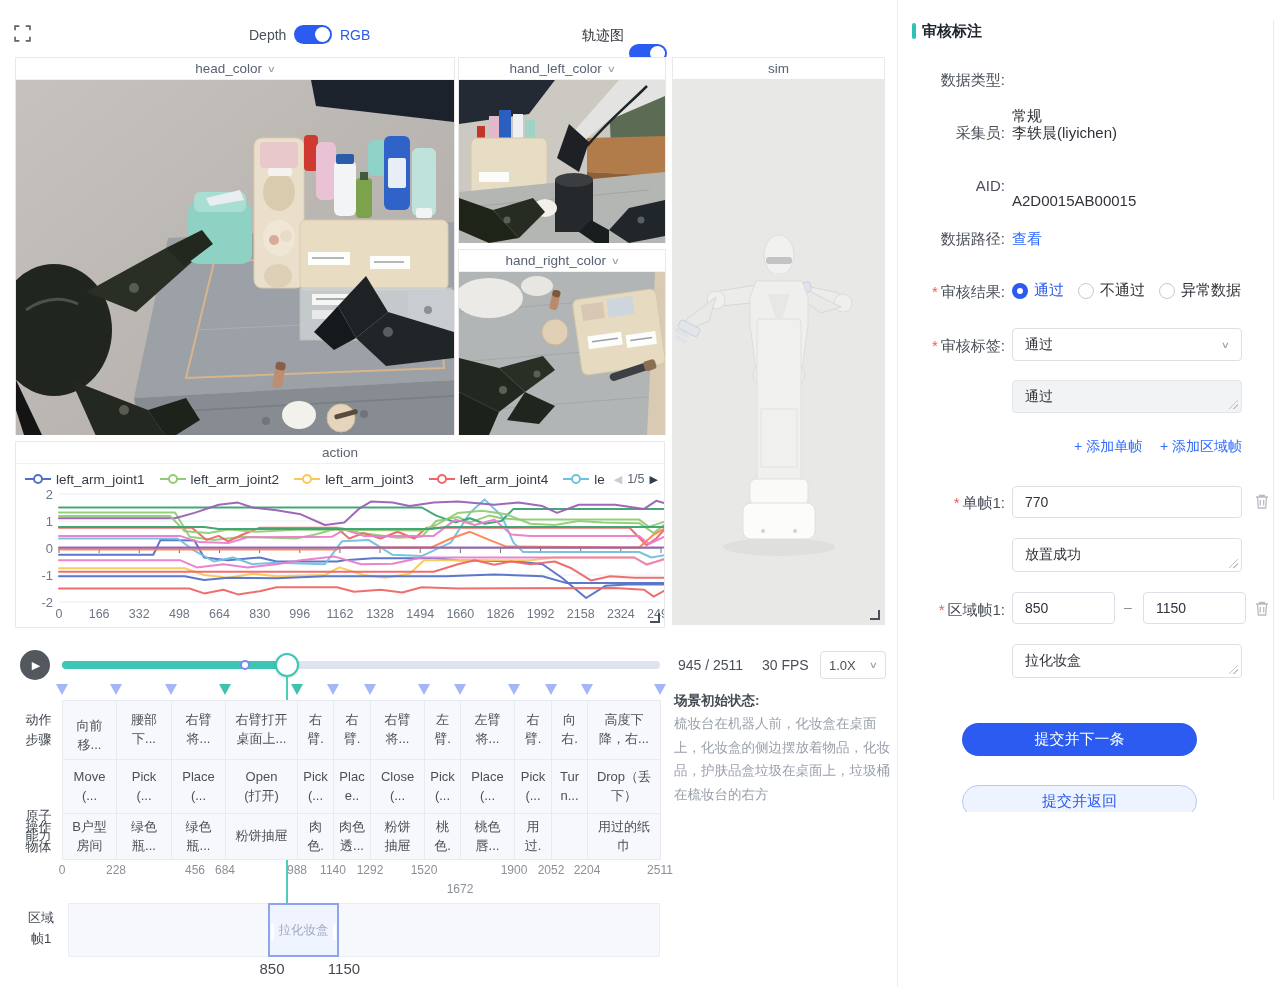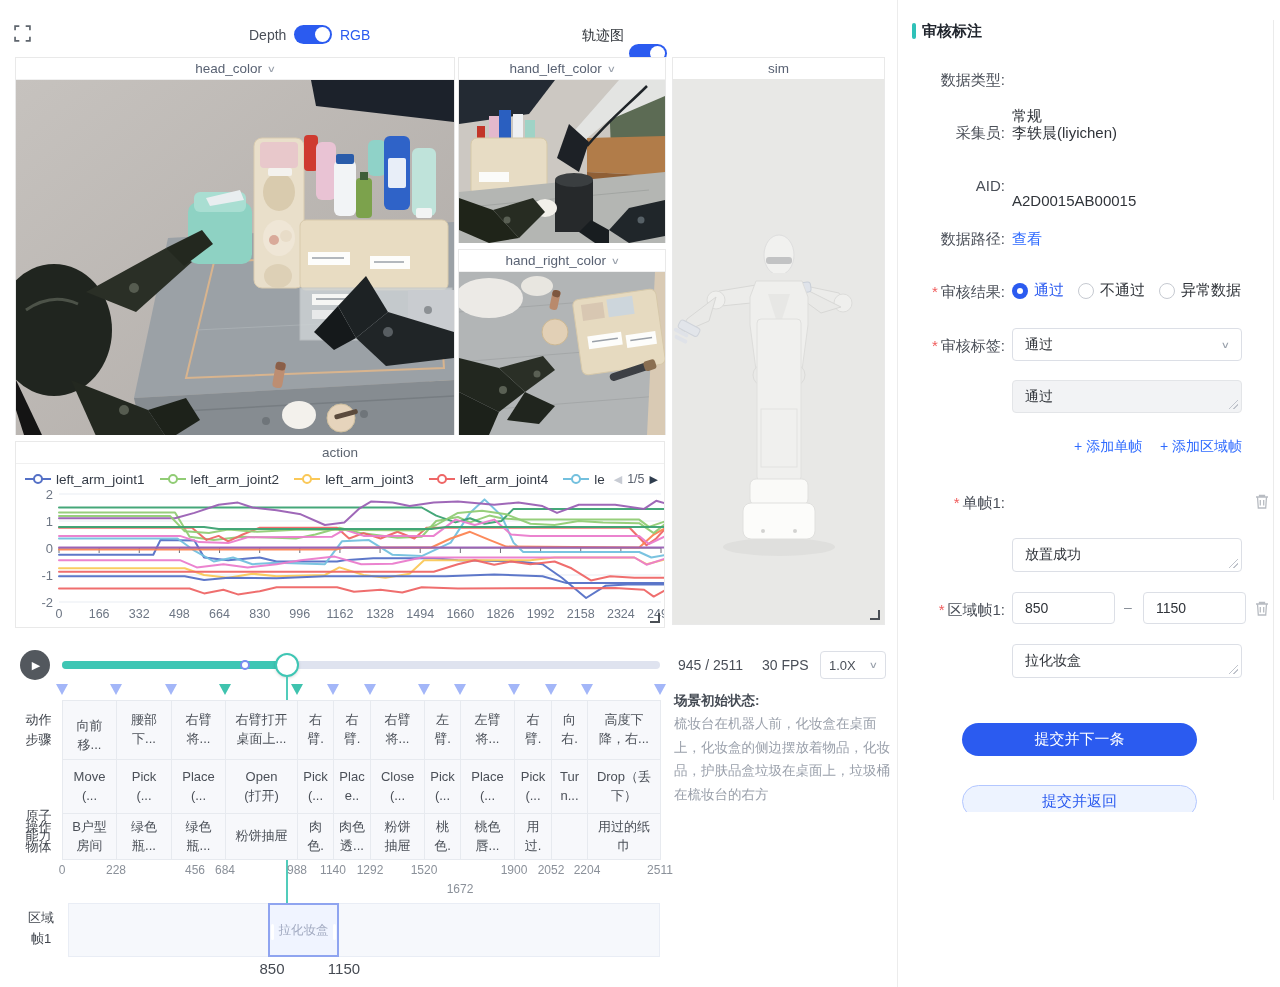--- a/index.html
+++ b/index.html
@@ -550,20 +550,23 @@
 
     <div style="position:absolute;left:114px;top:438px;width:230px;text-align:right;font-size:14px">
       <span class="link"><span>+ </span><span>添加单帧</span></span>
       <span style="display:inline-block;width:10px"></span>
       <span class="link"><span>+ </span><span>添加区域帧</span></span>
     </div>
 
     <div class="rlabel" style="top:494px">
       <span class="req">*</span><span>单帧1:</span>
     </div>
+    <div class="ipt" style="left:114px;top:486px;width:230px;height:32px">
+      <span>770</span>
+    </div>
     <svg class="trash" style="left:356px;top:493px" width="16" height="17" viewBox="0 0 16 17">
       <path d="M2 4 h12 M5.5 4 V2.5 h5 V4 M3.5 4 l.8 11 h7.4 l.8 -11 M6.3 7 v5.5 M9.7 7 v5.5" fill="none" stroke="#b8bcc2" stroke-width="1.3"></path>
     </svg>
     <div class="ipt rz" style="left:114px;top:538px;width:230px;height:34px">
       <span>放置成功</span>
     </div>
 
     <div class="rlabel" style="top:601px">
       <span class="req">*</span><span>区域帧1:</span>
     </div>

